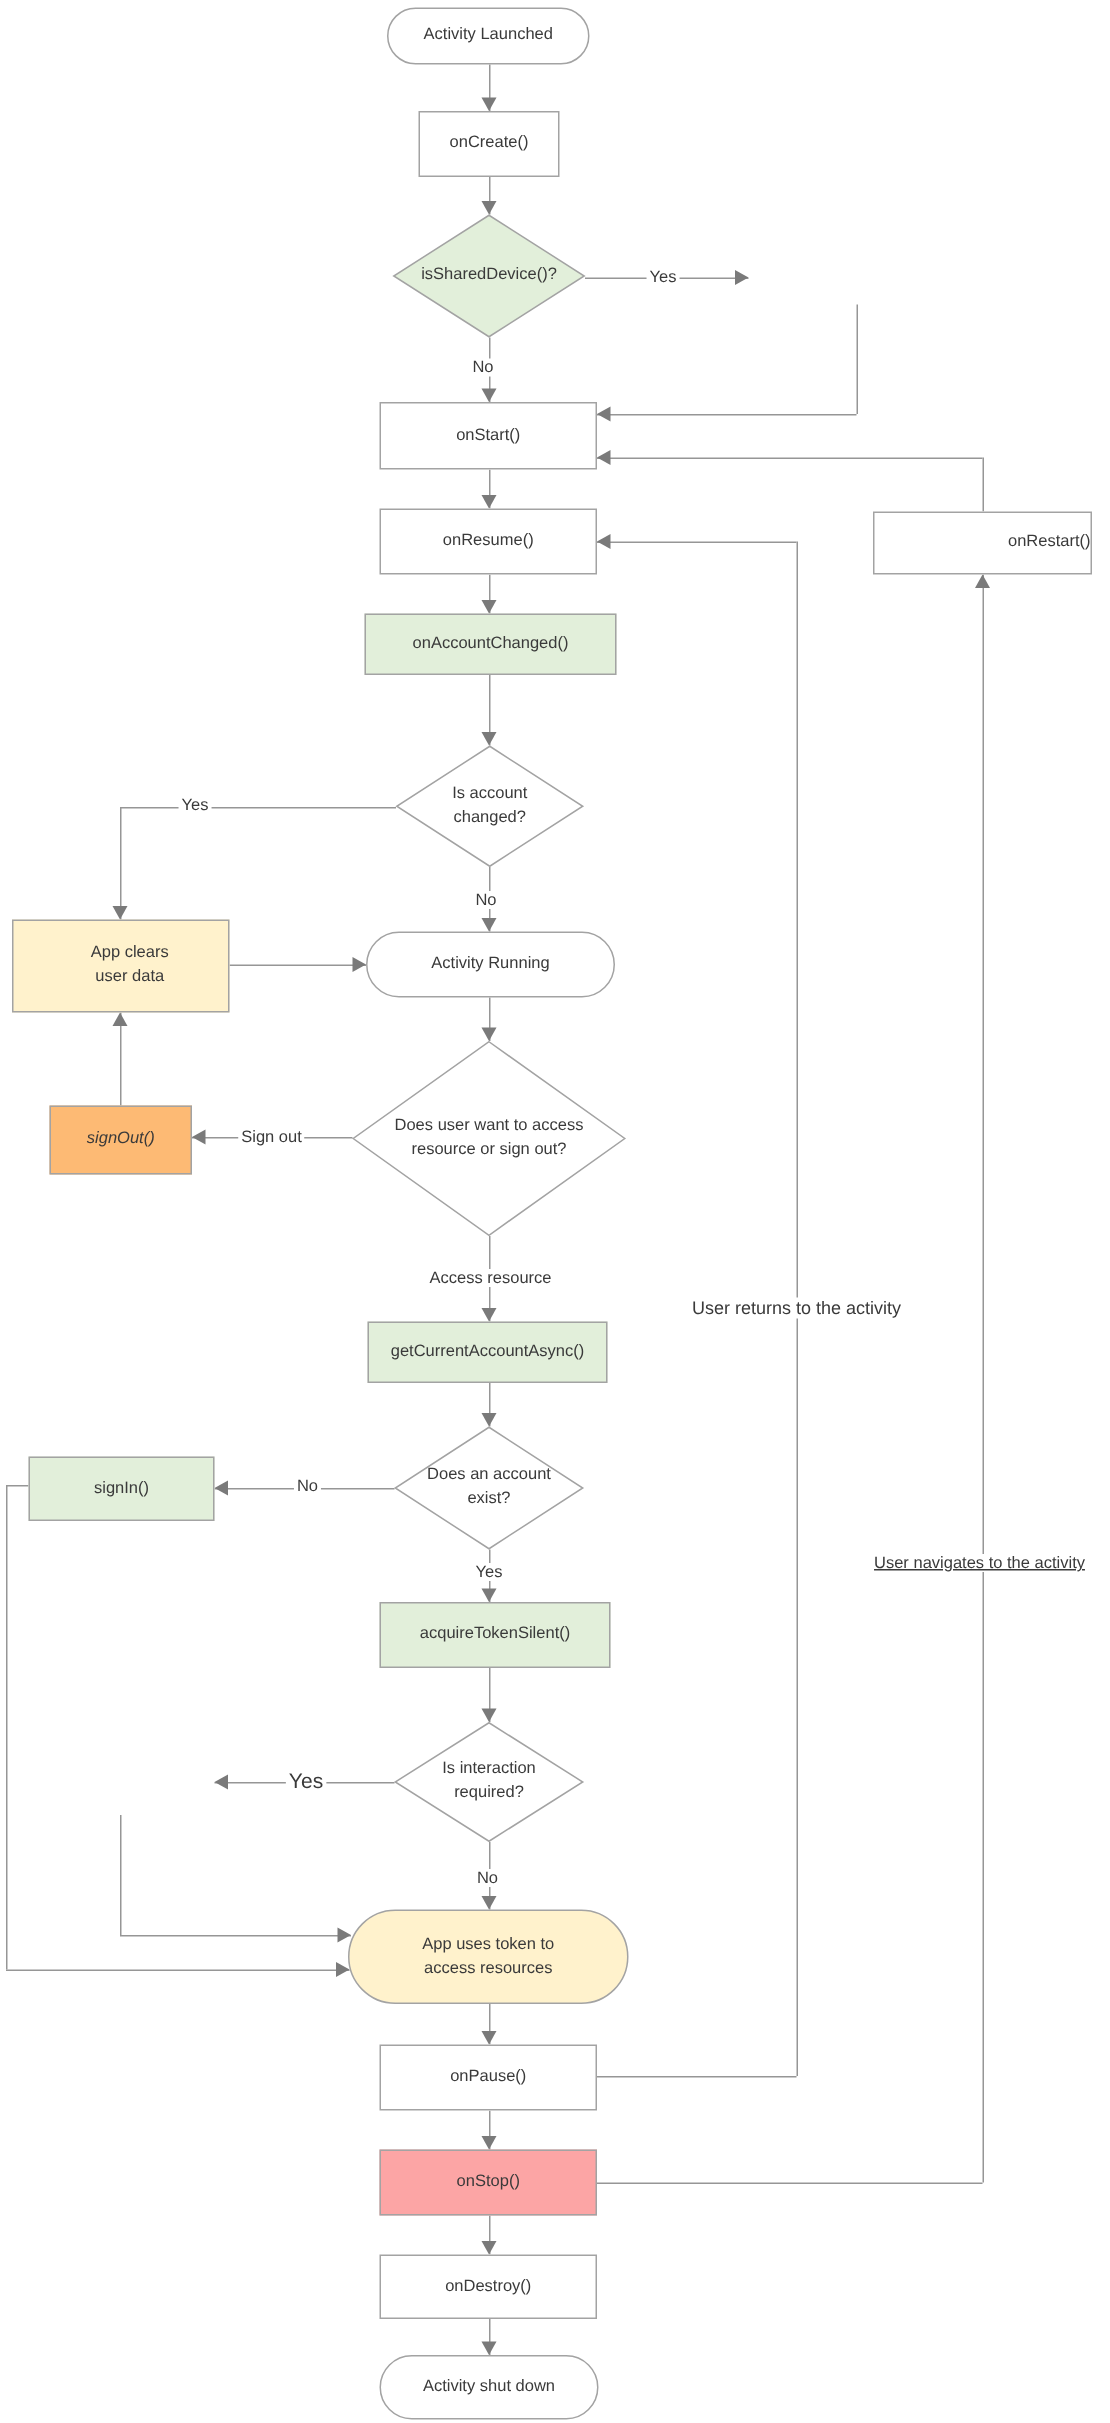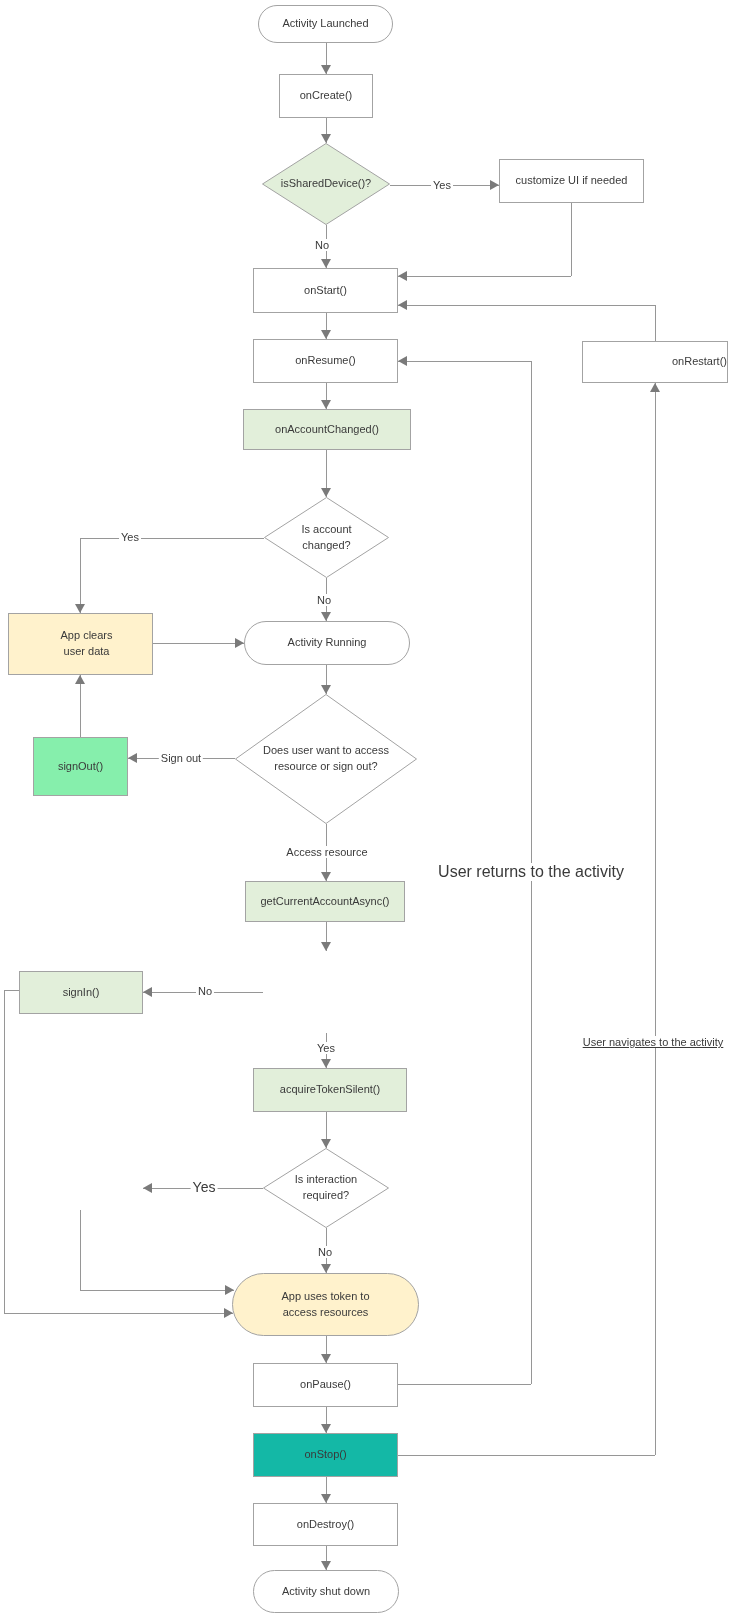--- a/index.html
+++ b/index.html
@@ -129,25 +129,20 @@
       </div>
     </div>
     <div class="node shape-diamond" style="left: 262px; top: 143px; width: 128px; height: 82px;">
       <svg width="128" height="82">
         <polygon points="64,0.5 127.5,41 64,81.5 0.5,41" fill="#e2efda" stroke="#a3a3a3" stroke-width="1"></polygon>
       </svg>
       <div class="node-label" style="color: rgb(58, 58, 58);">
         <div>isSharedDevice()?</div>
       </div>
     </div>
-    <div class="node shape-rect" style="left: 499px; top: 159px; width: 145px; height: 44px; background: rgb(255, 255, 255); border-color: rgb(163, 163, 163);">
-      <div class="node-label" style="color: rgb(58, 58, 58);">
-        <div>customize UI if needed</div>
-      </div>
-    </div>
     <div class="node shape-rect" style="left: 253px; top: 268px; width: 145px; height: 45px; background: rgb(255, 255, 255); border-color: rgb(163, 163, 163);">
       <div class="node-label" style="color: rgb(58, 58, 58);">
         <div>onStart()</div>
       </div>
     </div>
     <div class="node shape-rect" style="left: 253px; top: 339px; width: 145px; height: 44px; background: rgb(255, 255, 255); border-color: rgb(163, 163, 163);">
       <div class="node-label" style="color: rgb(58, 58, 58);">
         <div>onResume()</div>
       </div>
     </div>
@@ -174,39 +169,48 @@
       <div class="node-label" style="color: rgb(58, 58, 58); margin-left: 12px;">
         <div>App clears</div>
         <div>user data</div>
       </div>
     </div>
     <div class="node shape-stadium" style="left: 244px; top: 621px; width: 166px; height: 44px; background: rgb(255, 255, 255); border-color: rgb(163, 163, 163); border-radius: 22px;">
       <div class="node-label" style="color: rgb(58, 58, 58);">
         <div>Activity Running</div>
       </div>
     </div>
-    <div class="node shape-rect" style="left: 33px; top: 737px; width: 95px; height: 59px; background: #86efac; border-color: rgb(163, 163, 163);">
+    <div class="node shape-rect" style="left: 33px; top: 737px; width: 95px; height: 46px; background: #fdba74; border-color: rgb(163, 163, 163); font-style: italic;">
       <div class="node-label" style="color: rgb(58, 58, 58);">
         <div>signOut()</div>
       </div>
     </div>
     <div class="node shape-diamond" style="left: 235px; top: 694px; width: 182px; height: 130px;">
       <svg width="182" height="130">
         <polygon points="91,0.5 181.5,65 91,129.5 0.5,65" fill="#ffffff" stroke="#a3a3a3" stroke-width="1"></polygon>
       </svg>
       <div class="node-label" style="color: rgb(58, 58, 58);">
         <div>Does user want to access</div>
         <div>resource or sign out?</div>
       </div>
     </div>
     <div class="node shape-rect" style="left: 245px; top: 881px; width: 160px; height: 41px; background: rgb(226, 239, 218); border-color: rgb(163, 163, 163);">
       <div class="node-label" style="color: rgb(58, 58, 58); border-radius: 11px;">
         <div>getCurrentAccountAsync()</div>
       </div>
     </div>
+    <div class="node shape-diamond" style="left: 263px; top: 951px; width: 126px; height: 82px;">
+      <svg width="126" height="82">
+        <polygon points="63,0.5 125.5,41 63,81.5 0.5,41" fill="#ffffff" stroke="#a3a3a3" stroke-width="1"></polygon>
+      </svg>
+      <div class="node-label" style="color: rgb(58, 58, 58);">
+        <div>Does an account</div>
+        <div>exist?</div>
+      </div>
+    </div>
     <div class="node shape-rect" style="left: 19px; top: 971px; width: 124px; height: 43px; background: rgb(226, 239, 218); border-color: rgb(163, 163, 163);">
       <div class="node-label" style="color: rgb(58, 58, 58);">
         <div>signIn()</div>
       </div>
     </div>
     <div class="node shape-rect" style="left: 253px; top: 1068px; width: 154px; height: 44px; background: rgb(226, 239, 218); border-color: rgb(163, 163, 163);">
       <div class="node-label" style="color: rgb(58, 58, 58);">
         <div>acquireTokenSilent()</div>
       </div>
     </div>
@@ -223,21 +227,21 @@
       <div class="node-label" style="color: rgb(58, 58, 58);">
         <div>App uses token to</div>
         <div>access resources</div>
       </div>
     </div>
     <div class="node shape-rect" style="left: 253px; top: 1363px; width: 145px; height: 44px; background: rgb(255, 255, 255); border-color: rgb(163, 163, 163);">
       <div class="node-label" style="color: rgb(58, 58, 58);">
         <div>onPause()</div>
       </div>
     </div>
-    <div class="node shape-rect" style="left: 253px; top: 1433px; width: 145px; height: 44px; background: #14b8a6; border-color: rgb(163, 163, 163);">
+    <div class="node shape-rect" style="left: 253px; top: 1433px; width: 145px; height: 44px; background: #fca5a5; border-color: rgb(163, 163, 163);">
       <div class="node-label" style="color: rgb(58, 58, 58);">
         <div>onStop()</div>
       </div>
     </div>
     <div class="node shape-rect" style="left: 253px; top: 1503px; width: 145px; height: 43px; background: rgb(255, 255, 255); border-color: rgb(163, 163, 163);">
       <div class="node-label" style="color: rgb(58, 58, 58);">
         <div>onDestroy()</div>
       </div>
     </div>
     <div class="node shape-stadium" style="left: 253px; top: 1570px; width: 146px; height: 43px; background: rgb(255, 255, 255); border-color: rgb(163, 163, 163); border-radius: 21.5px;">
@@ -248,15 +252,15 @@
     <div class="elabel" style="left: 442px; top: 185px; font-size: 11px; color: rgb(58, 58, 58);">Yes</div>
     <div class="elabel" style="left: 322px; top: 245px; font-size: 11px; color: rgb(58, 58, 58);">No</div>
     <div class="elabel" style="left: 130px; top: 537px; font-size: 11px; color: rgb(58, 58, 58);">Yes</div>
     <div class="elabel" style="left: 324px; top: 600px; font-size: 11px; color: rgb(58, 58, 58);">No</div>
     <div class="elabel" style="left: 181px; top: 758px; font-size: 11px; color: rgb(58, 58, 58);">Sign out</div>
     <div class="elabel" style="left: 327px; top: 852px; font-size: 11px; color: rgb(58, 58, 58);">Access resource</div>
     <div class="elabel" style="left: 205px; top: 991px; font-size: 11px; color: rgb(58, 58, 58);">No</div>
     <div class="elabel" style="left: 326px; top: 1048px; font-size: 11px; color: rgb(58, 58, 58);">Yes</div>
     <div class="elabel" style="left: 204px; top: 1187px; font-size: 14px; color: rgb(58, 58, 58);">Yes</div>
     <div class="elabel" style="left: 325px; top: 1252px; font-size: 11px; color: rgb(58, 58, 58);">No</div>
-    <div class="elabel" style="left: 531px; top: 872px; font-size: 16px; color: rgb(58, 58, 58);">User returns to the activity</div>
+    <div class="elabel" style="left: 531px; top: 872px; font-size: 12px; color: rgb(58, 58, 58);">User returns to the activity</div>
     <div class="elabel" style="left: 653px; top: 1042px; font-size: 11px; color: rgb(58, 58, 58); text-decoration: underline;">User navigates to the activity</div>
   </div>
 
 </body></html>

